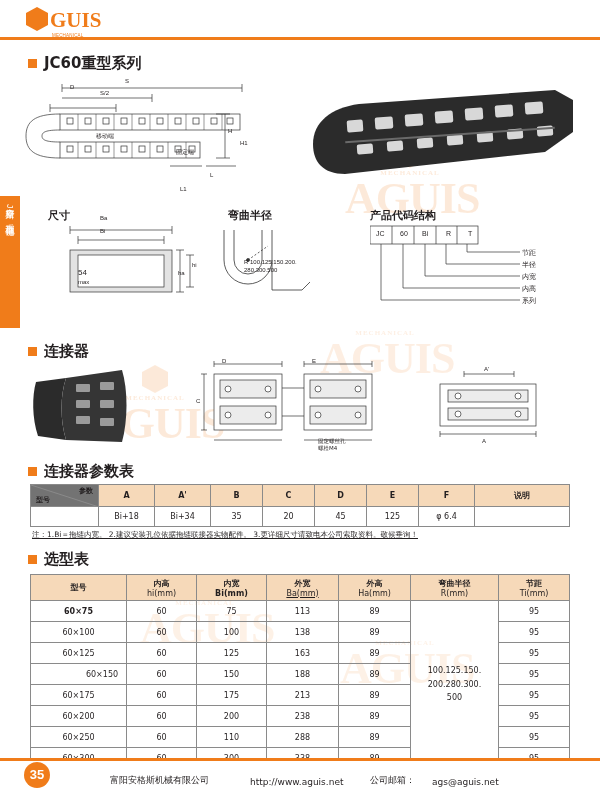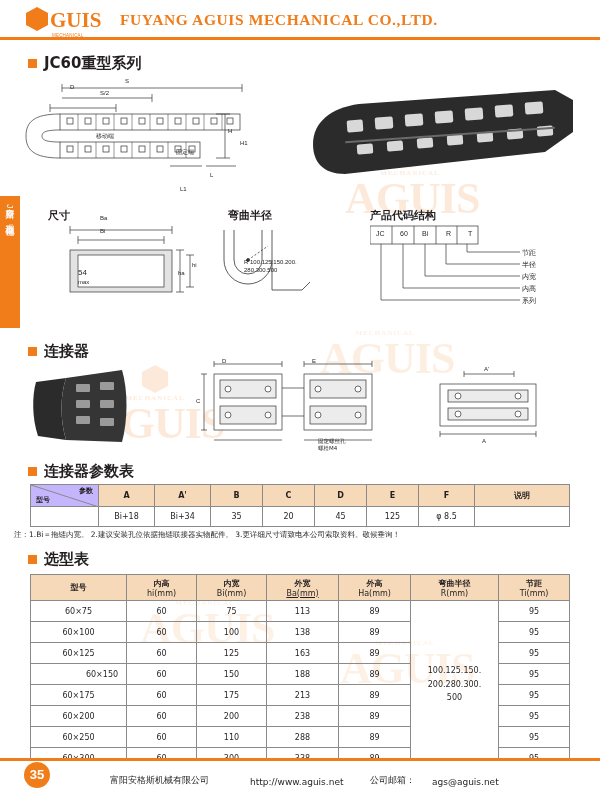--- a/index.html
+++ b/index.html
@@ -85,21 +85,21 @@
   }
   
   table { border-collapse:collapse; position:absolute; }
   .tbl td, .tbl th {
     border:1px solid #8a8a8a;
     font-size:8px; text-align:center; color:#231f20;
     font-family:"DejaVu Sans", sans-serif;
     padding:0;
   }
   .tbl th { background:#f6d9b9; font-weight:bold; }
-  .tbl .hdr-or { background:#c4b5fd; font-weight:bold; }
+  .tbl .hdr-or { background:#737373; font-weight:bold; }
   
   .footer {
     position:absolute; left:0; bottom:0; width:600px; height:42px;
     border-top:3px solid #f07c1a; background:#fff;
   }
   .pagenum {
     position:absolute; left:24px; bottom:12px;
     width:26px; height:26px; border-radius:50%;
     background:#f07c1a; color:#fff; font-size:13px;
     text-align:center; line-height:26px; font-weight:bold;
@@ -111,21 +111,20 @@
 </style>
 </head>
 <body>
 
 <div class="header">
   <div class="logo-box">
     <div class="logo-hex"></div>
     <div class="logo-text">GUIS</div>
     <div class="logo-sub">MECHANICAL</div>
   </div>
-  <div class="company-title">FUYANG  AGUIS  MECHANICAL  CO.,LTD.</div>
 </div>
 
 <div class="side-tab">
   <span>安格斯JC重型拖链</span>
 </div>
 
 <div class="wm" style="left:345px; top:140px; width:130px;">
   <div class="hex"></div>
   <div class="small">MECHANICAL</div>
   <div class="big">AGUIS</div>
@@ -417,45 +416,45 @@
     <th>说明</th>
   </tr>
   <tr>
     <td style="height:20px;"></td>
     <td>Bi+18</td>
     <td>Bi+34</td>
     <td>35</td>
     <td>20</td>
     <td>45</td>
     <td>125</td>
-    <td>φ 8.5</td>
+    <td>φ 6.4</td>
     <td></td>
   </tr>
 </tbody>
   </table>
 
-<div class="lbl-cn" style="left:14px; top:530px; font-size:7.5px;">注：1.Bi＝拖链内宽。 2.建议安装孔位依据拖链联接器实物配件。 3.更详细尺寸请致电本公司索取资料。敬候垂询！</div>
+<div class="lbl-cn" style="left:32px; top:530px; font-size:7.5px;text-decoration:underline;">注：1.Bi＝拖链内宽。 2.建议安装孔位依据拖链联接器实物配件。 3.更详细尺寸请致电本公司索取资料。敬候垂询！</div>
 
 <div class="sec-head" style="left:28px; top:550px;">
   <span class="sq"></span><span class="tx">选型表</span>
 </div>
 
 <table class="tbl" style="left:30px; top:574px; width:540px;">
   <tbody>
       <tr>
     <th style="width:96px;height:26px;"><span>型号</span></th>
     <th style="width:70px;">内高<br><span style="font-weight:normal;">hi(mm)</span></th>
-    <th style="width:70px;">内宽<br><span style="font-weight:normal;">Bi(mm)</span></th>
+    <th style="width:70px;">内宽<br><span style="font-weight:bold;">Bi(mm)</span></th>
     <th style="width:72px;">外宽<br><span style="font-weight:normal;text-decoration:underline;">Ba(mm)</span></th>
     <th style="width:72px;">外高<br><span style="font-weight:normal;">Ha(mm)</span></th>
     <th style="width:88px;">弯曲半径<br><span style="font-weight:normal;">R(mm)</span></th>
     <th>节距<br><span style="font-weight:normal;">Ti(mm)</span></th>
   </tr>
   <tr>
-    <td style="height:21px;">60×75</td>
+    <td style="height:21px;font-weight:bold;">60×75</td>
     <td>60</td>
     <td>75</td>
     <td>113</td>
     <td>89</td>
     <td rowspan="8" style="line-height:1.7;">100.125.150.<br>200.280.300.<br>500</td>
     <td>95</td>
   </tr>
   <tr>
     <td style="height:21px;">60×100</td>
     <td>60</td>

